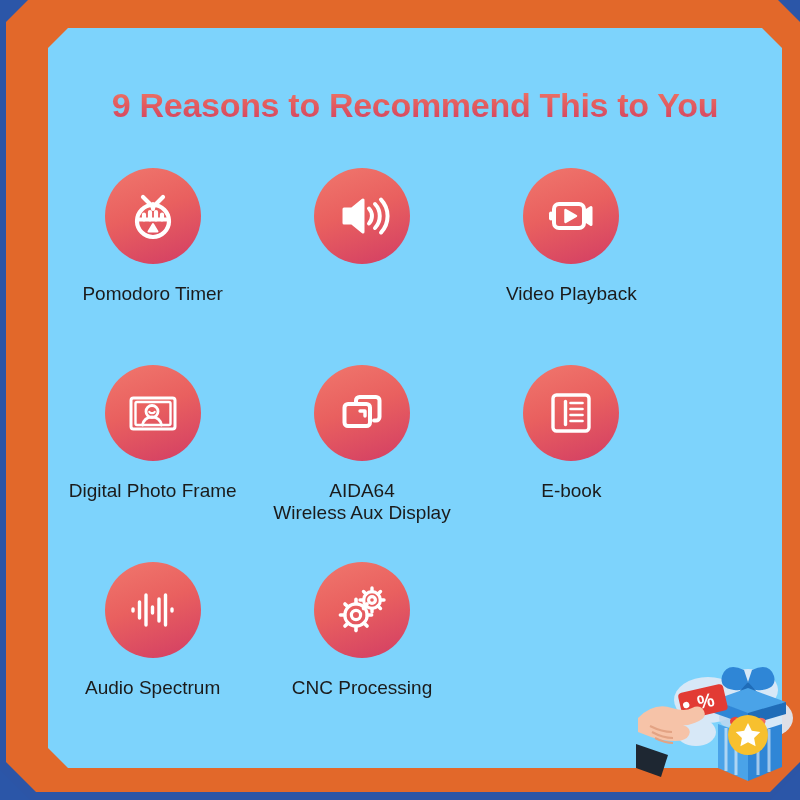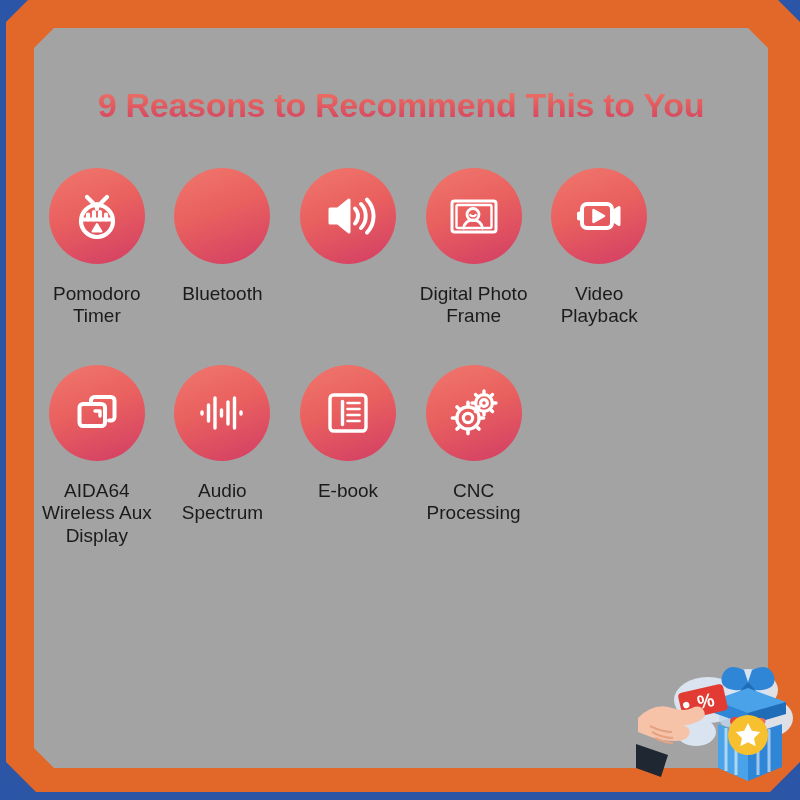--- a/index.html
+++ b/index.html
@@ -34,23 +34,23 @@
     left:6px; top:-8px; width:794px; height:800px;
     background:#e2682a;
     clip-path: polygon(
       30px 0, 764px 0, 794px 30px, 794px 770px,
       764px 800px, 30px 800px, 0 770px, 0 30px);
   }
 
   
   #card {
     position:absolute;
-    left:34px; top:28px;
+    left:48px; top:28px;
     width:734px; height:740px;
-    background:#a3a3a3;
+    background:#7dd3fc;
     clip-path: polygon(
       20px 0, 714px 0, 734px 20px, 734px 720px,
       714px 740px, 20px 740px, 0 720px, 0 20px);
     overflow:hidden;
     padding-left:42px;
   }
 
   
   #title {
     position:absolute;
@@ -67,21 +67,21 @@
     color:transparent;
     -webkit-text-fill-color:transparent;
   }
 
   
   #grid {
     position:absolute;
     left:0; top:140px;
     width:628px;
     display:grid;
-    grid-template-columns:repeat(5, 1fr);
+    grid-template-columns:repeat(3, 1fr);
     grid-template-rows:repeat(3, 197px);
     align-items:start;
     justify-items:center;
   }
 
   .cell {
     display:flex;
     flex-direction:column;
     align-items:center;
     width:100%;
@@ -141,39 +141,47 @@
               <path d="M19 31.5 v-5 M25 31.5 v-7.5 M31 31.5 v-7.5 M37 31.5 v-5"></path>
               <path d="M28 36 l4.5 7.5 h-9 Z" fill="#ffffff" stroke-width="2"></path>
             </svg>
           </span>
         </div>
         <div class="label">
           <span class="line-2">Pomodoro Timer</span>
         </div>
       </div>
 
-      <div class="cell">
-        <div class="circle">
-          <span></span>
-        </div>
-        <div class="label">
-          <span class="line-2">Bluetooth</span>
-        </div>
-      </div>
 
       <div class="cell">
         <div class="circle">
           <span>
             <svg width="56" height="56" viewBox="0 0 56 56" fill="none" stroke="#ffffff" stroke-width="4" stroke-linecap="round" stroke-linejoin="round">
               <path d="M10 21 h8 L29 12 v32 L18 35 h-8 Z" fill="#ffffff" stroke-width="3"></path>
               <path d="M35 20.5 a11 11 0 0 1 0 15"></path>
               <path d="M41 16 a17.5 17.5 0 0 1 0 24"></path>
               <path d="M47 11.5 a24 24 0 0 1 0 33"></path>
             </svg>
           </span>
+        </div>
+      </div>
+
+      <div class="cell">
+        <div class="circle">
+          <span>
+            <svg width="56" height="56" viewBox="0 0 56 56" fill="none" stroke="#ffffff" stroke-width="4" stroke-linecap="round" stroke-linejoin="round">
+              <rect x="11" y="16" width="30" height="24" rx="5"></rect>
+              <path d="M41 24 l7 -4.5 v17 l-7 -4.5 Z" fill="#ffffff" stroke-width="3"></path>
+              <path d="M8 25.5 v5"></path>
+              <path d="M22.5 22 l10.5 6 -10.5 6 Z" fill="#ffffff" stroke-width="2.5"></path>
+            </svg>
+          </span>
+        </div>
+        <div class="label">
+          <span class="line-2">Video Playback</span>
         </div>
       </div>
 
       <div class="cell">
         <div class="circle">
           <span>
             <svg width="56" height="56" viewBox="0 0 56 56" fill="none" stroke="#ffffff" stroke-width="3" stroke-linecap="round" stroke-linejoin="round">
               <rect x="6" y="13" width="44" height="31" rx="2.5"></rect>
               <rect x="10.5" y="17" width="35" height="23" rx="1.5" stroke-width="2.4"></rect>
               <circle cx="27" cy="26.5" r="6" stroke-width="2.8"></circle>
@@ -184,83 +192,67 @@
         </div>
         <div class="label">
           <span class="line-2">Digital Photo Frame</span>
         </div>
       </div>
 
       <div class="cell">
         <div class="circle">
           <span>
             <svg width="56" height="56" viewBox="0 0 56 56" fill="none" stroke="#ffffff" stroke-width="4" stroke-linecap="round" stroke-linejoin="round">
-              <rect x="11" y="16" width="30" height="24" rx="5"></rect>
-              <path d="M41 24 l7 -4.5 v17 l-7 -4.5 Z" fill="#ffffff" stroke-width="3"></path>
-              <path d="M8 25.5 v5"></path>
-              <path d="M22.5 22 l10.5 6 -10.5 6 Z" fill="#ffffff" stroke-width="2.5"></path>
-            </svg>
-          </span>
-        </div>
-        <div class="label">
-          <span class="line-2">Video Playback</span>
-        </div>
-      </div>
-
-      <div class="cell">
-        <div class="circle">
-          <span>
-            <svg width="56" height="56" viewBox="0 0 56 56" fill="none" stroke="#ffffff" stroke-width="4" stroke-linecap="round" stroke-linejoin="round">
               <path d="M22 18 v-2.5 a3.5 3.5 0 0 1 3.5 -3.5 H42 a3.5 3.5 0 0 1 3.5 3.5 V32
                        a3.5 3.5 0 0 1 -3.5 3.5 H40"></path>
               <rect x="10.5" y="19" width="25.5" height="22" rx="3.5"></rect>
               <path d="M26 26 h5 v5" stroke-width="3.4"></path>
             </svg>
           </span>
         </div>
         <div class="label">
           <span class="line-1">AIDA64</span>
           <span class="line-2">Wireless Aux Display</span>
+        </div>
+      </div>
+
+      <div class="cell">
+        <div class="circle">
+          <span>
+            <svg width="56" height="56" viewBox="0 0 56 56" fill="none" stroke="#ffffff" stroke-width="3.4" stroke-linecap="round" stroke-linejoin="round">
+              <rect x="10" y="10" width="36" height="36" rx="3.5"></rect>
+              <path d="M22.5 16.5 v23"></path>
+              <path d="M27.5 18 H39.5" stroke-width="2.6"></path>
+              <path d="M27.5 24 H39.5" stroke-width="2.6"></path>
+              <path d="M27.5 30 H39.5" stroke-width="2.6"></path>
+              <path d="M27.5 36 H39.5" stroke-width="2.6"></path>
+            </svg>
+          </span>
+        </div>
+        <div class="label">
+          <span class="line-2">E-book</span>
         </div>
       </div>
 
       <div class="cell">
         <div class="circle">
           <span>
             <svg width="56" height="56" viewBox="0 0 56 56" stroke="#ffffff" stroke-width="3.4" stroke-linecap="round">
               <path d="M8 27 v2"></path>
               <path d="M14.5 20 v16"></path>
               <path d="M21 13 v30"></path>
               <path d="M27.5 25 v6"></path>
               <path d="M34 17 v22"></path>
               <path d="M40.5 13 v30"></path>
               <path d="M47 27 v2"></path>
             </svg>
           </span>
         </div>
         <div class="label">
           <span class="line-2">Audio Spectrum</span>
-        </div>
-      </div>
-
-      <div class="cell">
-        <div class="circle">
-          <span>
-            <svg width="56" height="56" viewBox="0 0 56 56" fill="none" stroke="#ffffff" stroke-width="3.4" stroke-linecap="round" stroke-linejoin="round">
-              <rect x="10" y="10" width="36" height="36" rx="3.5"></rect>
-              <path d="M22.5 16.5 v23"></path>
-              <path d="M27.5 18 H39.5" stroke-width="2.6"></path>
-              <path d="M27.5 24 H39.5" stroke-width="2.6"></path>
-              <path d="M27.5 30 H39.5" stroke-width="2.6"></path>
-              <path d="M27.5 36 H39.5" stroke-width="2.6"></path>
-            </svg>
-          </span>
-        </div>
-        <div class="label">
-          <span class="line-2">E-book</span>
         </div>
       </div>
 
       <div class="cell">
         <div class="circle">
           <span>
             <svg width="58" height="58" viewBox="0 0 58 58" fill="none" stroke="#ffffff" stroke-width="3.2" stroke-linecap="round" stroke-linejoin="round">
 
               <g transform="translate(39,19)">
                 <circle r="8.4"></circle>

